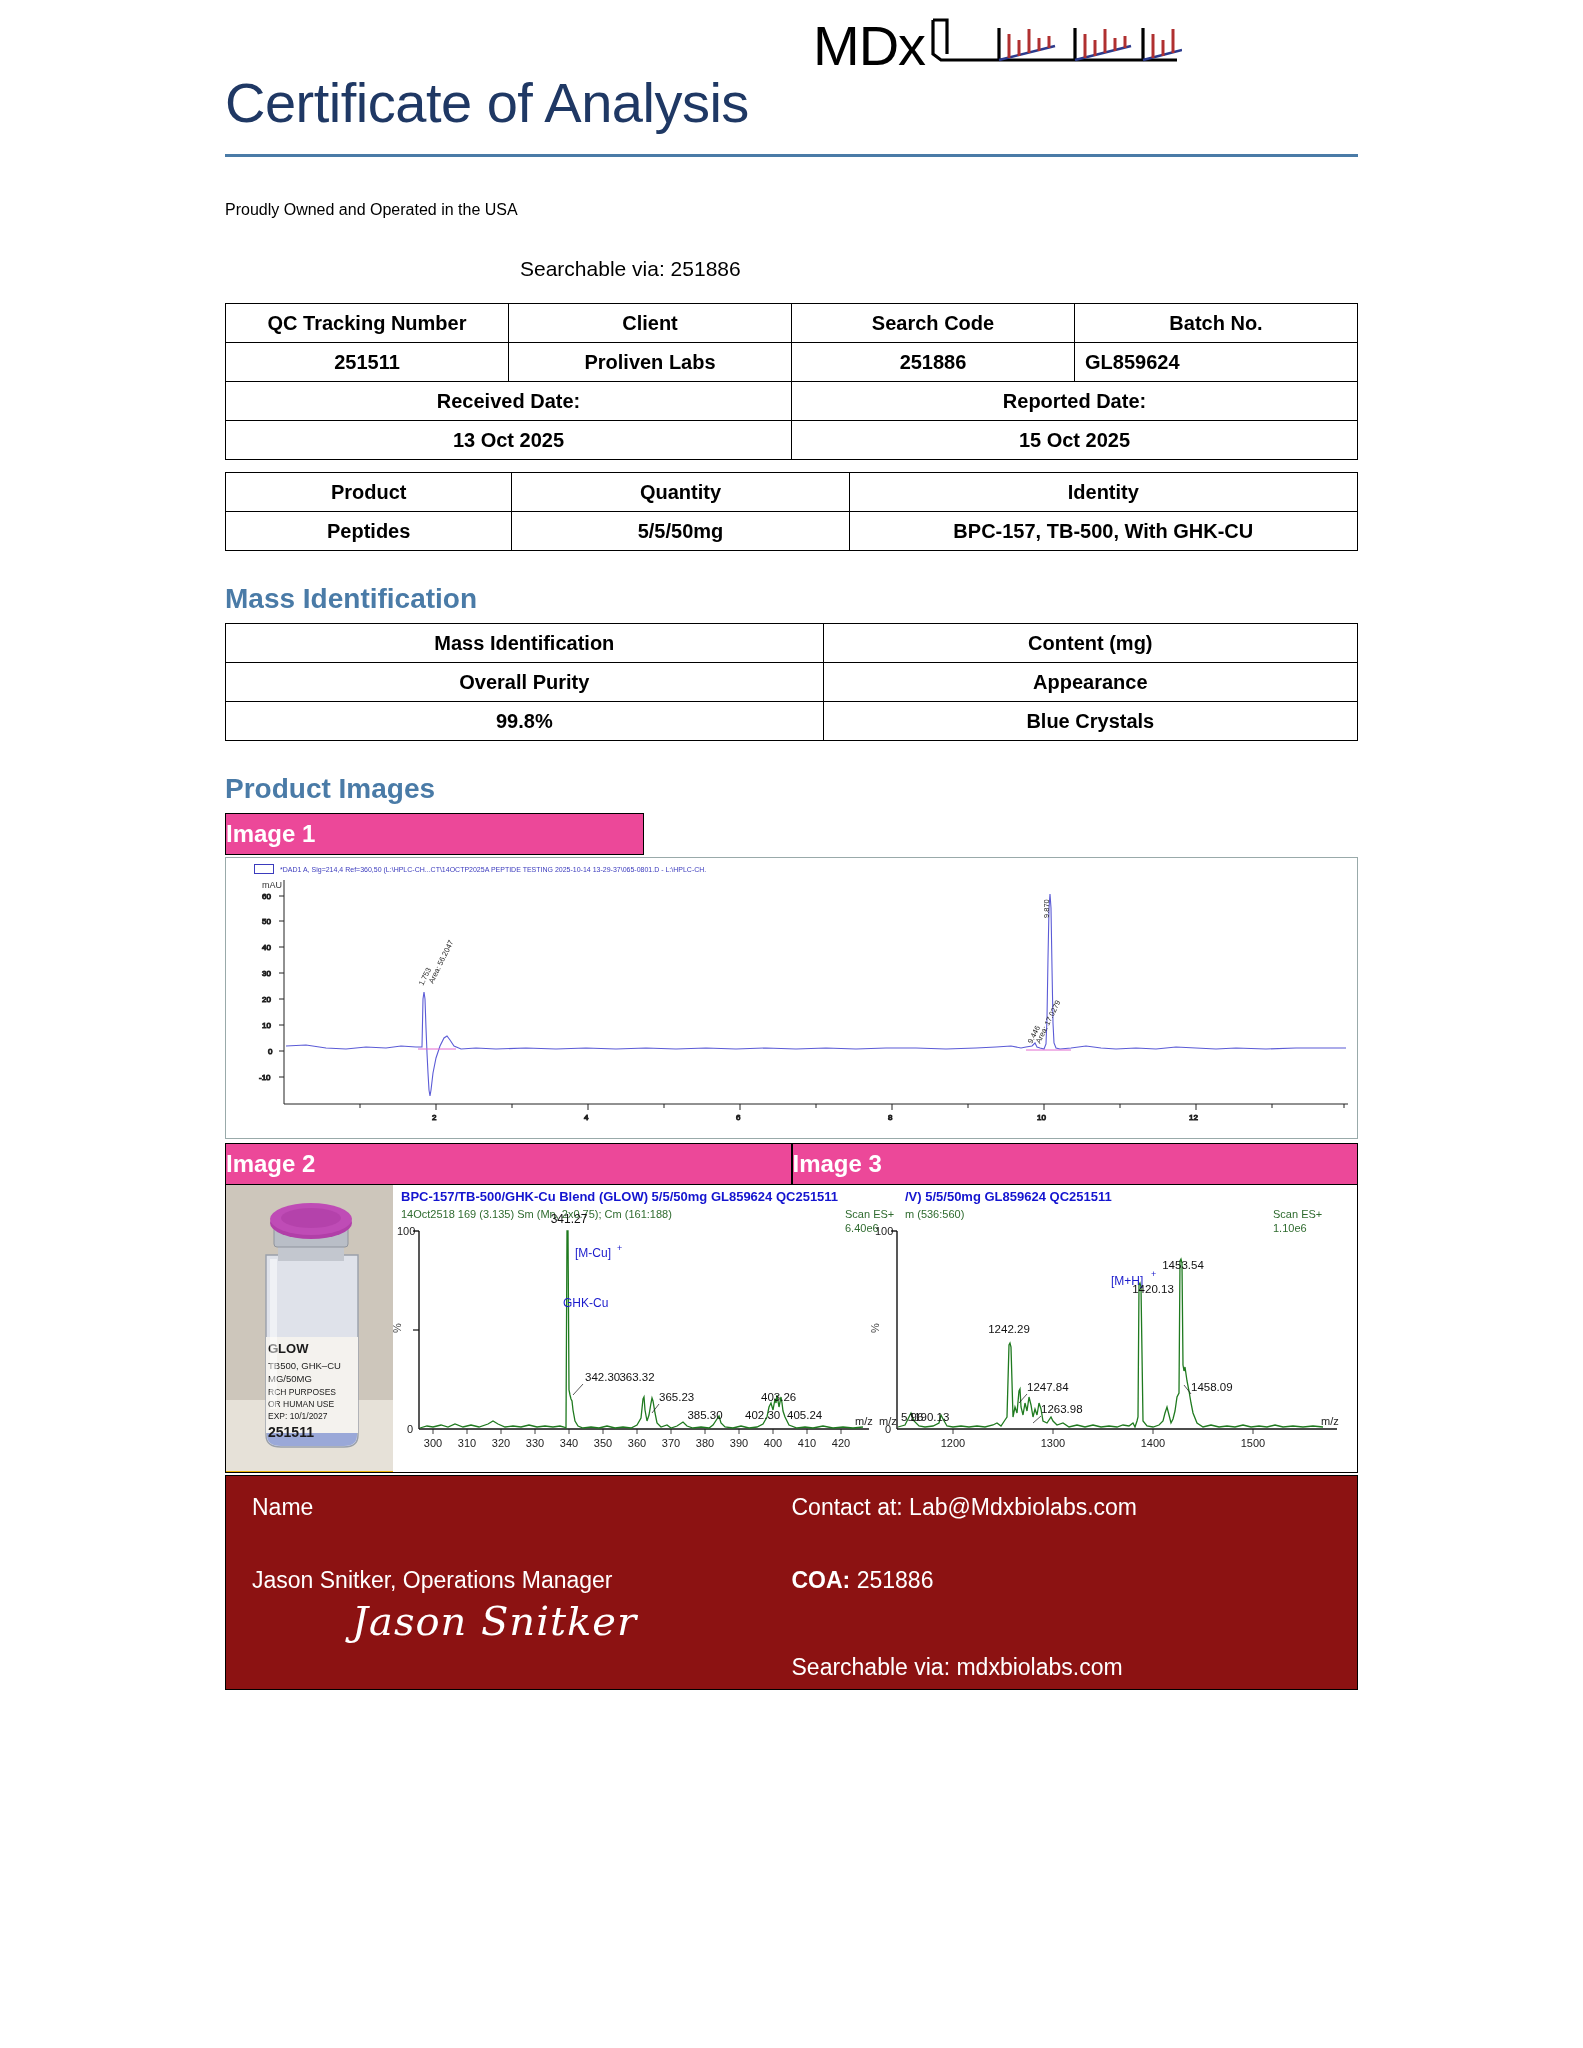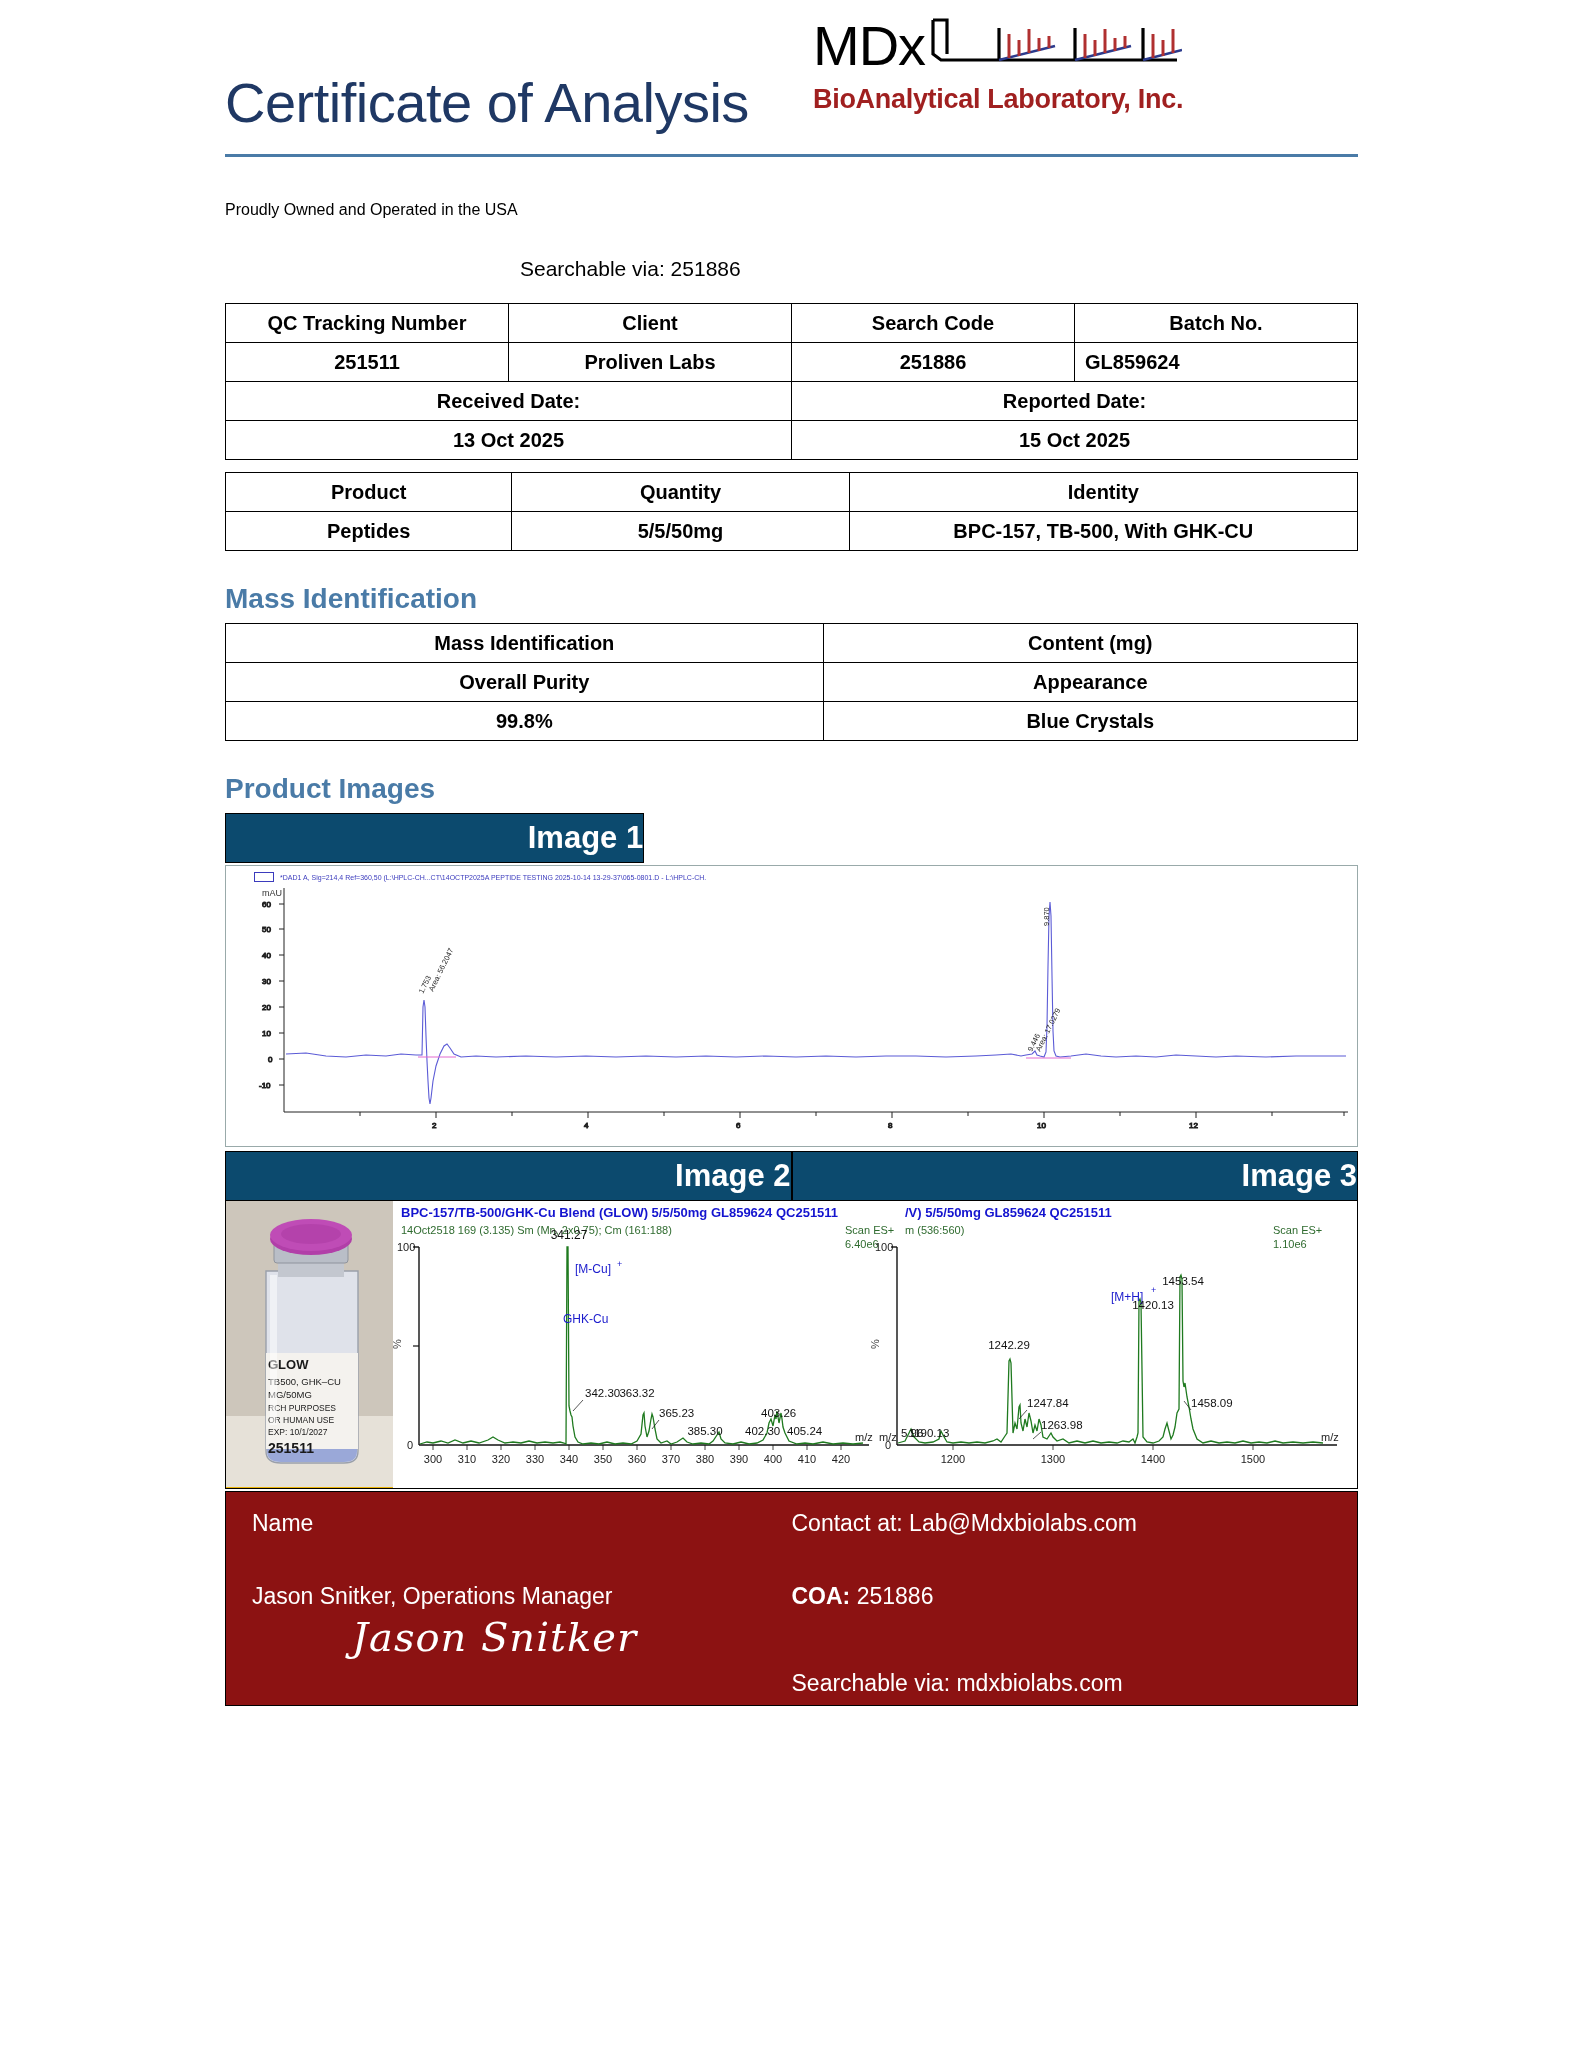--- a/index.html
+++ b/index.html
@@ -124,25 +124,25 @@
     margin-bottom: 8px;
   }
 
   
   .img-banner-row {
     display: flex;
     width: 100%;
     margin-top: 4px;
   }
   .img-banner {
-    background: #0c4a6e;
+    background: #ec4899;
     color: #fff;
-    font-size: 31px;
+    font-size: 24px;
     font-weight: bold;
-    text-align: right;
+    text-align: left;
     padding: 6px 0;
     border: 1px solid #000;
     box-sizing: border-box;
   }
   .banner-1 { width: 37%; }
   .banner-2 { width: 50%; }
   .banner-3 { width: 50%; }
 
   
   .chrom-box {
@@ -280,21 +280,20 @@
               <line x1="178" y1="37" x2="178" y2="13"></line>
               <line x1="188" y1="35" x2="188" y2="22"></line>
               <line x1="198" y1="32" x2="198" y2="20"></line>
               <line x1="226" y1="42" x2="226" y2="18"></line>
               <line x1="236" y1="40" x2="236" y2="24"></line>
               <line x1="246" y1="37" x2="246" y2="13"></line>
             </g>
           </svg>
         </span>
       </div>
-      <div class="logo-sub">BioAnalytical Laboratory, Inc.</div>
     </div>
 
     <div class="header-rule"></div>
   </div>
 
   <div class="intro">Proudly Owned and Operated in the USA</div>
   <div class="searchable-line">Searchable via: 251886</div>
 
   <table class="coa">
     <tbody>

